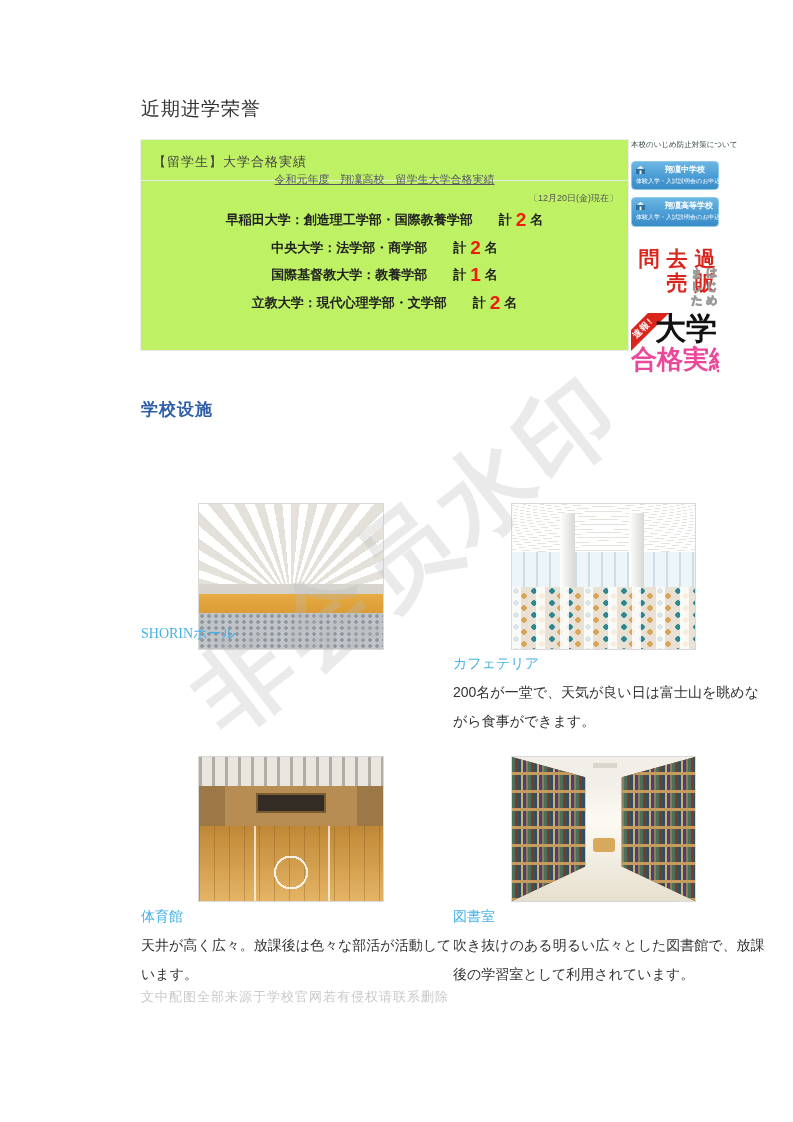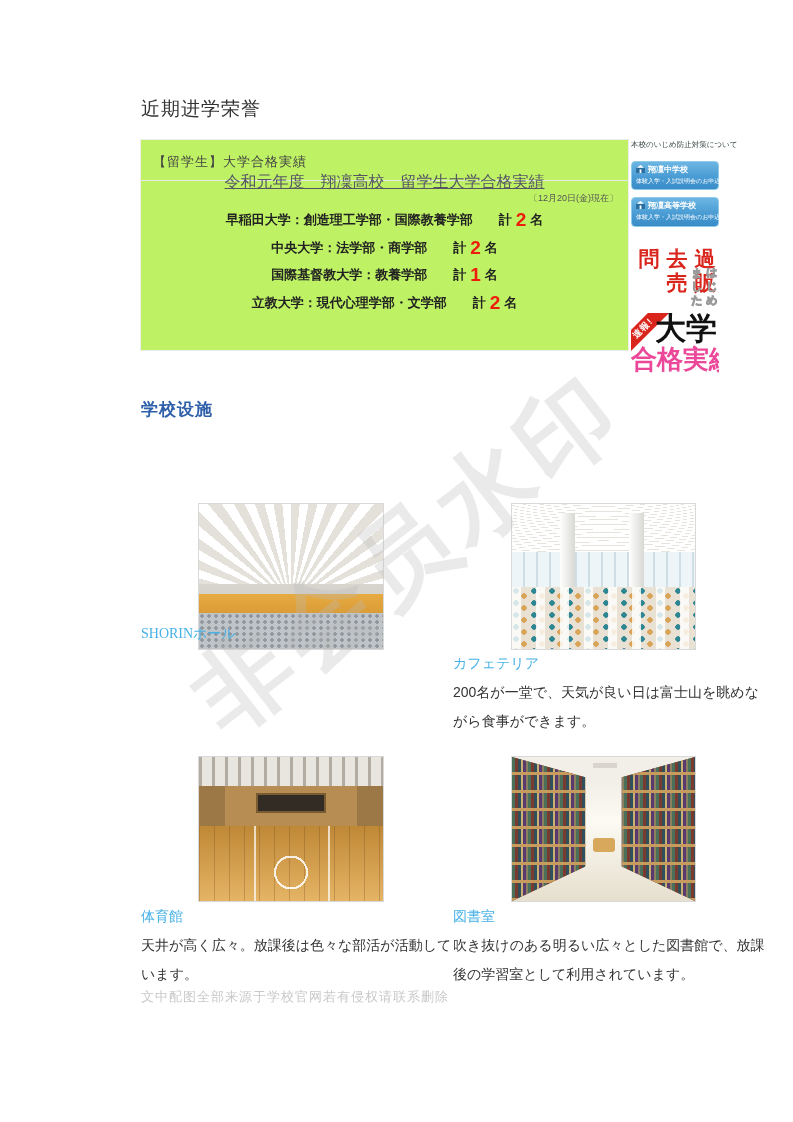--- a/index.html
+++ b/index.html
@@ -5,33 +5,33 @@
   * { margin:0; padding:0; box-sizing:border-box; }
   body { background:#fff; font-family:"Liberation Sans", sans-serif; }
   #canvas { position:relative; width:747px; height:1122px; background:#fff; margin:0 auto; overflow:hidden; }
 
   .page-title { position:absolute; left:118px; top:96px; font-size:19px; color:#333; letter-spacing:1px; }
 
   
   .results-box { position:absolute; left:117px; top:139px; width:489px; height:212px; border:1px solid #ededed; background:#bef264; }
   .results-heading { position:absolute; left:12px; top:13px; font-size:13px; color:#444; letter-spacing:1px; }
   .results-divider { position:absolute; left:0; top:40px; width:100%; height:1px; background:#e8e8e8; }
-  .results-subtitle { position:absolute; left:0; top:32px; width:100%; text-align:center; font-size:16px; color:#556; text-decoration:underline; cursor:pointer; }
+  .results-subtitle { position:absolute; left:0; top:32px; width:100%; text-align:center; font-size:11px; color:#556; text-decoration:underline; cursor:pointer; }
   .results-date { position:absolute; right:10px; top:52px; font-size:9px; color:#555; }
   .uni-rows { position:absolute; left:0; top:66px; width:100%; }
   .uni-row { height:27.5px; line-height:27.5px; text-align:center; font-weight:bold; color:#222; font-size:13px; white-space:nowrap; }
   .uni-kei { margin-left:26px; }
   .uni-count { color:#ee1c0c; font-size:19px; margin:0 4px; vertical-align:-2px; }
 
   
   .bully-link { position:absolute; left:608px; top:140px; font-size:7.5px; color:#344; cursor:pointer; }
   .side-btn { position:absolute; left:608px; width:88px; border-radius:4px;
     background:linear-gradient(180deg,#6cb6e3 0%,#4a9cd4 55%,#3a8cc8 100%);
     border:1px solid #8ecbe9; color:#fff; padding:3px 4px 3px 4px; cursor:pointer; }
-  .side-btn .btn-row { display:flex; align-items:flex-start; gap:3px; }
+  .side-btn .btn-row { display:flex; align-items:center; gap:20px; }
   .btn-icon { width:9px; height:8px; flex:0 0 auto; }
   .btn-title { font-size:8px; font-weight:bold; line-height:10px; white-space:nowrap; }
   .btn-sub { font-size:6px; line-height:8px; margin-top:2px; white-space:nowrap; }
   #btn1 { top:161px; height:29px; }
   #btn2 { top:197px; height:30px; }
 
   
   .kakomon { position:absolute; left:608px; top:231px; width:88px; height:82px; background:#fff;
     writing-mode:vertical-rl; display:flex; cursor:pointer; }
   .kk-col { display:inline-block; }

